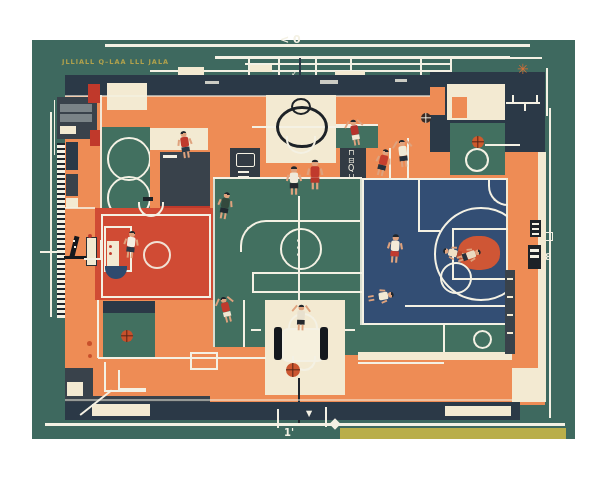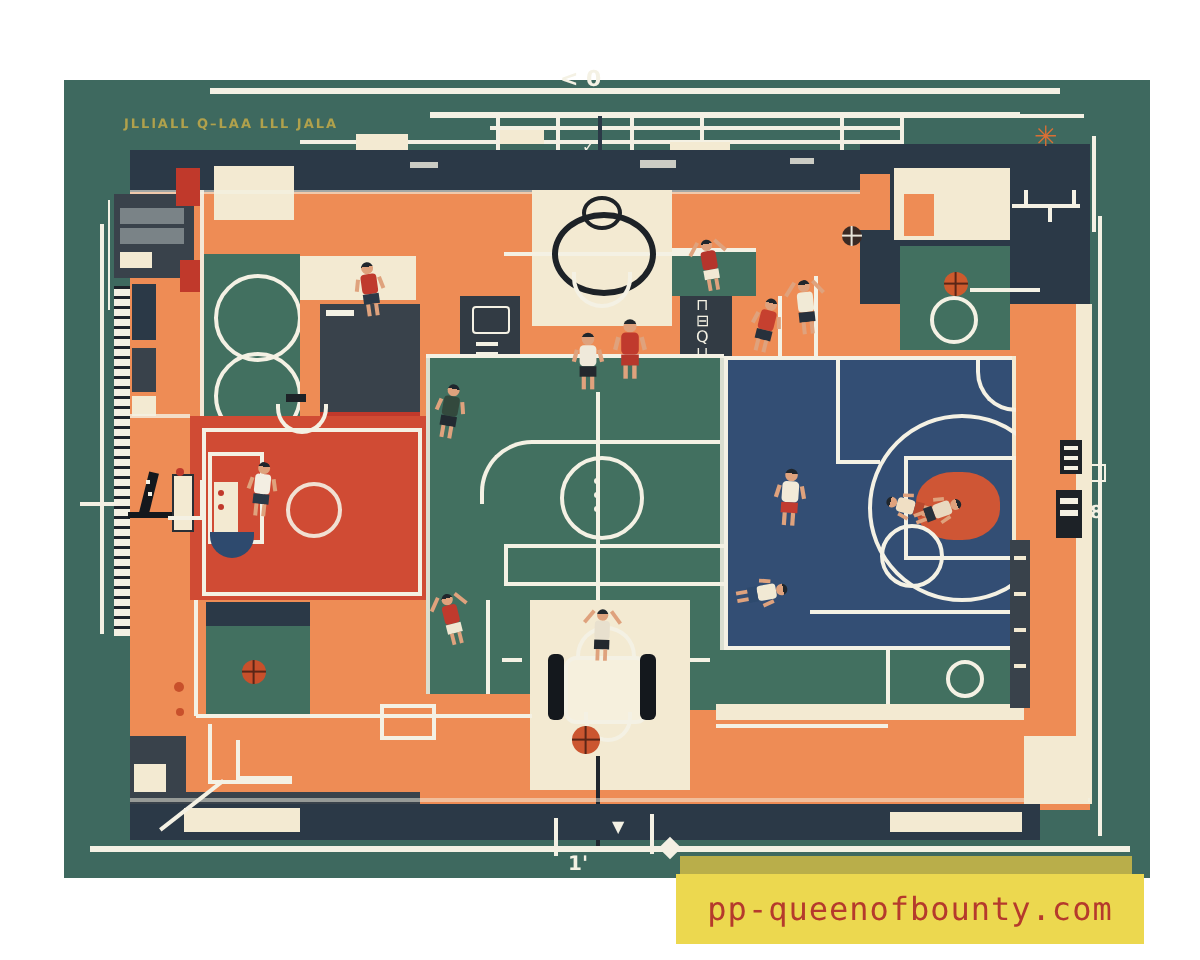--- a/index.html
+++ b/index.html
@@ -387,17 +387,14 @@
     <div class="p-arm ar"></div>
     <div class="p-head"></div>
     <div class="p-torso" style="background:#e9d9c0"></div>
     <div class="p-shorts" style="background:#27313c"></div>
     <div class="p-leg l"></div>
     <div class="p-leg r"></div>
       </div>
     </div>
 
   <div class="a" style="left:340px;top:428px;width:226px;height:11px;background:var(--banner_olive,#b9ae4a)"></div>
-  <div class="a" style="left:338px;top:437px;width:234px;height:35px;background:var(--banner_yellow,#ecd84f);display:flex;align-items:center;justify-content:center">
-    <span style="font-family:'DejaVu Sans Mono',monospace;font-size:16px;font-weight:500;letter-spacing:.5px;color:var(--banner_text,#b53a2c)">pp-queenofbounty.com</span>
-  </div>
 
 </div>
 
 </body></html>

